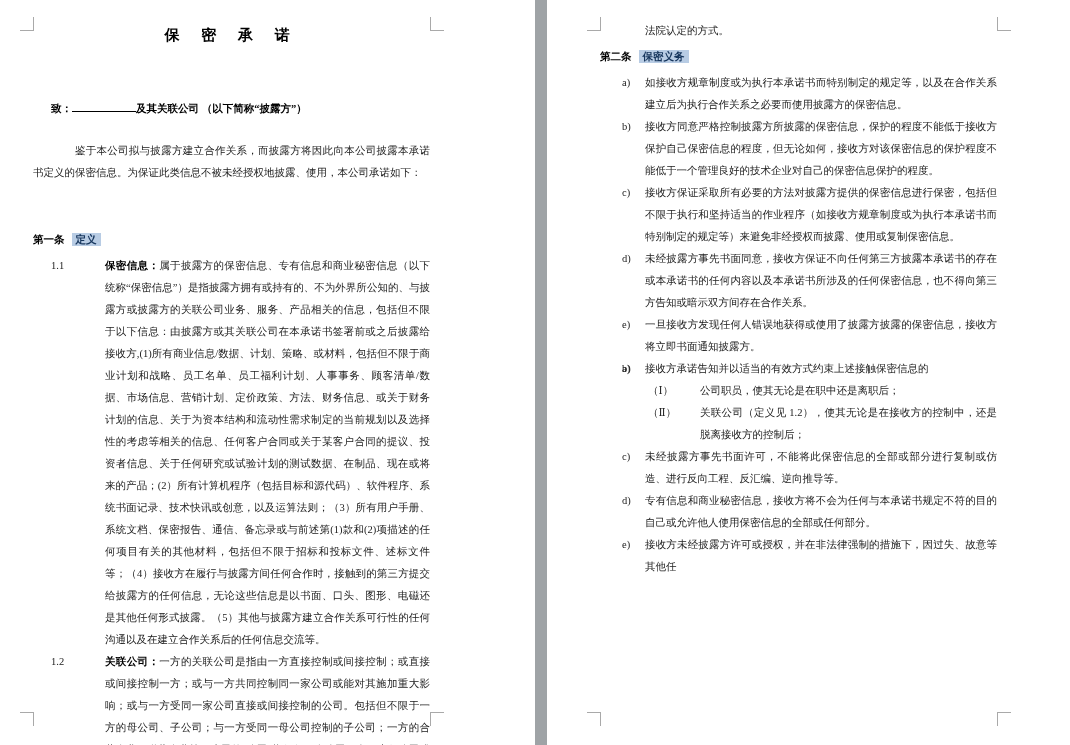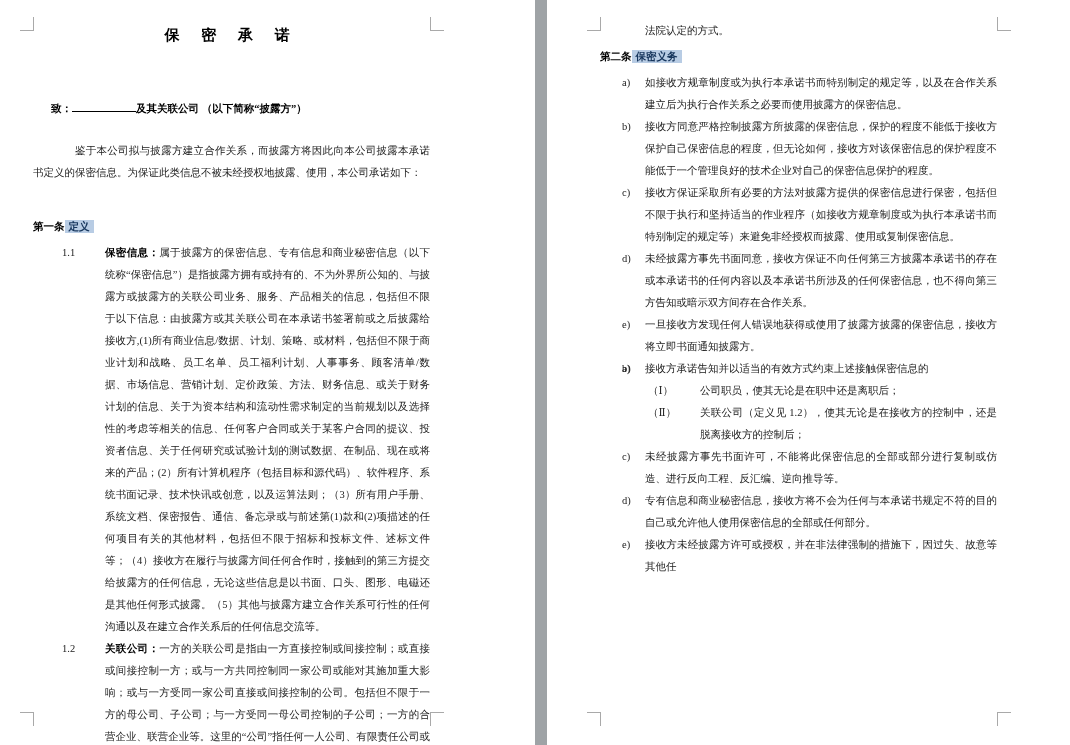--- a/index.html
+++ b/index.html
@@ -26,28 +26,28 @@
   .mark.bl { border-right:1px solid #a9a9a9; border-top:1px solid #a9a9a9; }
   .mark.br { border-left:1px solid #a9a9a9;  border-top:1px solid #a9a9a9; }
 
   .doc-title {
     font-size:15px; font-weight:bold; color:#000;
     text-align:center; letter-spacing:9px; line-height:22px;
     margin:0 0 52px 0;
   }
   .to-line { font-weight:bold; color:#000; padding-left:18px; margin-bottom:20px; white-space:nowrap;font-family:Liberation Serif, serif; }
   .blank-underline { display:inline-block; width:64px; border-bottom:1px solid #000; height:11px; }
-  .intro { text-indent:42px; margin-bottom:32px; }
+  .intro { text-indent:42px; margin-bottom:45px; }
 
   .art-heading { font-weight:bold; color:#000; margin:4px 0 4px 0; line-height:22px; }
-  .art-num { }
+  .art-num { margin-right:7px; }
   .art-title { background:#b8cce4; color:#17365d; padding:1px 4px; }
 
   .clause { position:relative; padding-left:72px; }
-  .clause-num { position:absolute; left:29px; top:0; }
+  .clause-num { position:absolute; left:18px; top:0; }
   .clause-lead { font-weight:bold; color:#000; }
 
   .item { position:relative; padding-left:45px; }
   .item-label { position:absolute; left:22px; top:0; }
   .carry { padding-left:45px; }
 
   .sub { position:relative; padding-left:100px; }
   .sub-label { position:absolute; left:48px; top:0; }
   .item-after { padding-left:45px; }
 </style>

